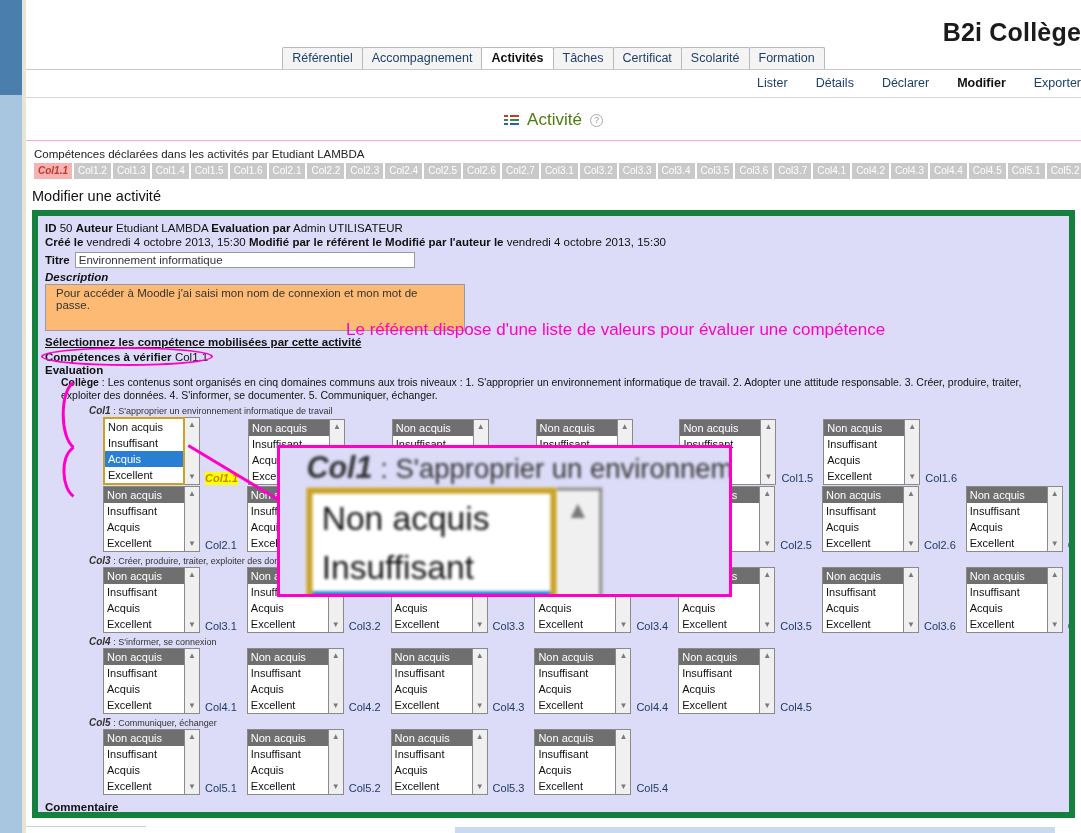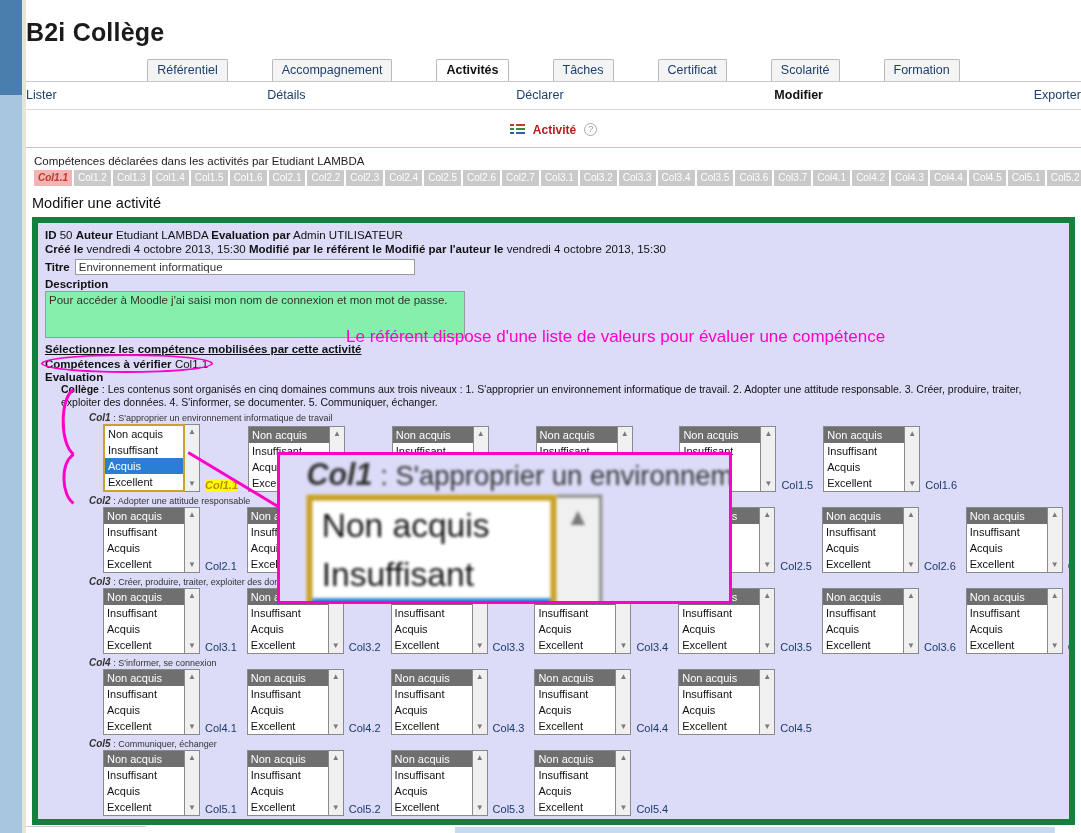--- a/index.html
+++ b/index.html
@@ -15,43 +15,43 @@
 
   
   #left-strip { position:absolute; left:0; top:0; width:22px; height:833px; background:#a8c6e0; }
   #left-strip-top { position:absolute; left:0; top:0; width:22px; height:95px; background:#4a7ead; }
   #left-strip-edge { position:absolute; left:22px; top:0; width:4px; height:833px; background:#e8e4d8; }
 
   #page { position:absolute; left:26px; top:0; width:1055px; height:833px; background:#ffffff; }
 
   
   .site-title {
-    text-align:left; font-size:25px; font-weight:bold; color:#1b1b1b;
+    text-align:right; font-size:25px; font-weight:bold; color:#1b1b1b;
     padding-top:18px; letter-spacing:0.2px;
   }
-  .tabs-row { display:flex; justify-content:center; margin-top:12px;gap:45px; }
+  .tabs-row { display:flex; justify-content:center; margin-top:0; }
   .tab {
     border:1px solid #b9b9b9; border-bottom:none;
     padding:3px 9px 4px 9px; font-size:12.5px; color:#1d3f6b;
     background:#f4f4f4; margin:0 -0.5px; cursor:pointer;
     border-radius:2px 2px 0 0;
   }
   .tab.active { font-weight:bold; color:#111; background:#ffffff; }
   .tabs-underline { border-bottom:1px solid #c8c8c8; margin:0 0px; height:0; }
 
-  .subtabs-row { display:flex; justify-content:space-between; gap:28px; padding:6px 0 7px 0; }
+  .subtabs-row { display:flex; justify-content:flex-end; gap:28px; padding:6px 0 7px 0; }
   .subtab { font-size:12.5px; color:#1d3f6b; cursor:pointer; }
   .subtab.active { font-weight:bold; color:#111; }
   .subtabs-underline { border-bottom:1px solid #d8d8d8; height:0; }
 
   .section-title-row {
     display:flex; align-items:center; justify-content:center; gap:8px;
     padding:12px 0 10px 0;
   }
-  .section-title { font-size:12px; font-weight:bold; color:#b91c1c; }
+  .section-title { font-size:17px; font-weight:normal; color:#4d7c0f; }
   .icon-list { width:15px; height:15px; position:relative; display:inline-block; }
   .icon-list i { position:absolute; left:0; height:2px; display:block; }
   .icon-list i.b1 { top:2px; width:4px; background:#c43a2e; }
   .icon-list i.b2 { top:6px; width:4px; background:#3a8a3a; }
   .icon-list i.b3 { top:10px; width:4px; background:#2f5fb5; }
   .icon-list i.l1 { top:2px; left:6px; width:9px; background:#c43a2e; }
   .icon-list i.l2 { top:6px; left:6px; width:9px; background:#3a8a3a; }
   .icon-list i.l3 { top:10px; left:6px; width:9px; background:#2f5fb5; }
   .help-circle {
     width:13px; height:13px; border-radius:50%; border:1px solid #a9a9a9;
@@ -80,25 +80,25 @@
   .panel-inner { padding:5px 7px; position:relative; }
   .meta-line { font-size:11.5px; color:#111; line-height:14px; white-space:nowrap; }
   .b { font-weight:bold; }
   .field-row { display:flex; align-items:center; gap:5px; margin-top:3px; }
   .lbl { font-size:11.5px; font-weight:bold; color:#111; }
   input.txt {
     font-family:"Liberation Sans", sans-serif; font-size:11.5px;
     border:1px solid #9a9a9a; background:#fff; padding:1px 3px;
     height:16px; width:340px; color:#333;
   }
-  .ta-label { font-size:11.5px; font-weight:bold; color:#111; margin-top:3px; }
+  .ta-label { font-size:11.5px; font-weight:bold; color:#111; margin-top:3px;font-style:italic; }
   textarea.ta {
     font-family:"Liberation Sans", sans-serif; font-size:11.5px;
-    border:1px solid #9a9a9a; background:#86efac; color:#333;
-    width:420px; height:47px; padding:2px 3px; resize:none; display:block; margin-top:1px;
+    border:1px solid #9a9a9a; background:#fdba74; color:#333;
+    width:420px; height:47px; padding:2px 10px; resize:none; display:block; margin-top:1px;
   }
   .link-underline { font-size:11.5px; font-weight:bold; color:#111; text-decoration:underline; margin-top:5px; display:block; }
 
   .verify-row { display:inline-block; position:relative; margin-top:2px; }
   .verify-txt { font-size:11.5px; color:#111;text-align:right; }
   .ellipse-hl {
     position:absolute; left:-4px; top:-3px; width:172px; height:19px;
     border:2px solid #ff00c8; border-radius:50%/50%; pointer-events:none;
   }
 
@@ -360,21 +360,20 @@
                   <div class="opt">Excellent</div>
                 </div>
                 <div class="scroller">
                   <span class="arrow">▲</span>
                   <span class="arrow">▼</span>
                 </div>
               </div>
               <span class="sel-tag">Col1.6</span>
             </div>
           </div>
-          <div class="dom-label"><em>Col2</em><span> : </span><span>Adopter une attitude responsable</span></div>
           <div class="sel-row">
             <div class="sel-unit">
               <div class="lbwrap">
                 <div class="listbox">
                   <div class="opt sel-grey">Non acquis</div>
                   <div class="opt">Insuffisant</div>
                   <div class="opt">Acquis</div>
                   <div class="opt">Excellent</div>
                 </div>
                 <div class="scroller">

